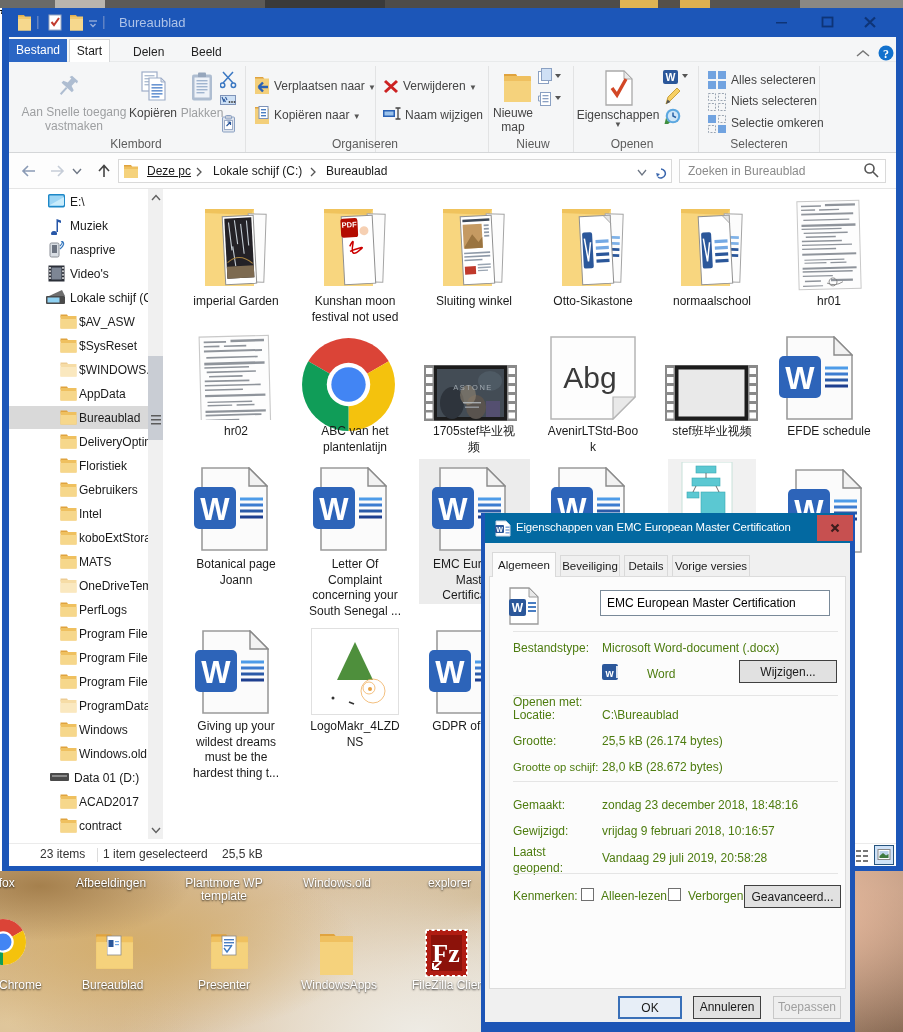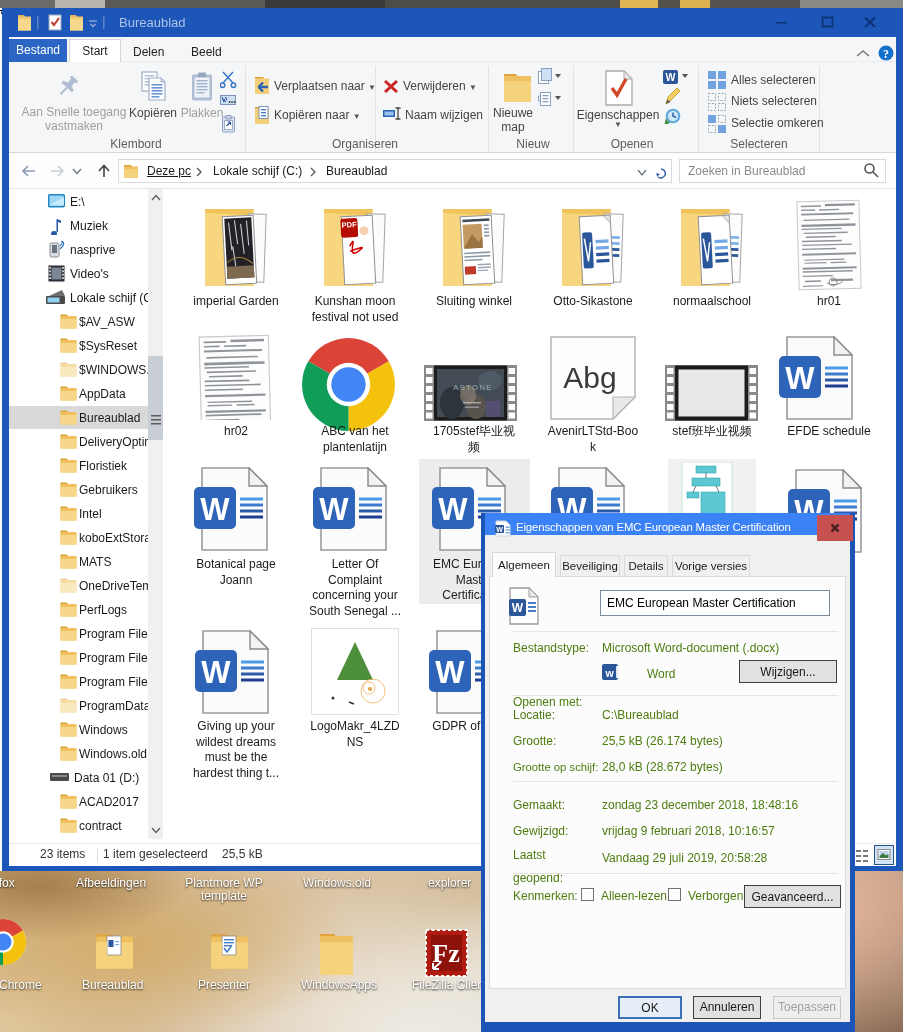--- a/index.html
+++ b/index.html
@@ -30,42 +30,42 @@
 #tabrow{left:0;top:29px;width:887px;height:25px;background:#f5f6f7;border-bottom:1px solid #e8eaeb;}
 #ribbon{left:0;top:54px;width:887px;height:91px;background:#f5f6f7;border-bottom:1px solid #d4d6d8;}
 #addr{left:0;top:145px;width:887px;height:36px;background:#fdfdfd;border-bottom:1px solid #e5e5e5;}
 #main{left:0;top:181px;width:887px;height:654px;background:#fff;}
 #status{left:0;top:835px;width:887px;height:23px;background:#fff;border-top:1px solid #ebebeb;}
 
 #titlebar .tt{left:117px;top:7px;color:#aec3e8;font-size:13px;}
 
 .tab{font-size:12px;color:#222;top:5px;height:20px;line-height:20px;}
 #tabBestand{left:0;top:2px;width:58px;height:23px;background:#2b66c4;color:#fff;text-align:center;line-height:23px;font-size:12px;}
-#tabStart{left:60px;top:2px;width:52px;height:23px;background:#fff;border:1px solid #d4d6d8;border-bottom:none;text-align:center;line-height:22px;font-size:12px;color:#1a1a1a;}
+#tabStart{left:60px;top:2px;width:41px;height:23px;background:#fff;border:1px solid #d4d6d8;border-bottom:none;text-align:center;line-height:22px;font-size:12px;color:#1a1a1a;}
 
 .glabel{font-size:12px;color:#5c5c5c;top:75px;text-align:center;}
 .gsep{top:4px;width:1px;height:86px;background:#e2e3e4;}
 .rtext{font-size:12px;color:#444;}
 .rgray{font-size:12px;color:#9d9fa1;}
 
 #addrbox{left:109px;top:6px;width:554px;height:24px;background:#fff;border:1px solid #d9d9d9;}
 #searchbox{left:670px;top:6px;width:207px;height:24px;background:#fff;border:1px solid #d9d9d9;}
 
 #side{left:0;top:0;width:139px;height:654px;background:#fff;overflow:hidden;}
 .si{font-size:12px;color:#1a1a1a;height:24px;line-height:24px;}
 #sscroll{left:139px;top:0;width:15px;height:650px;background:#f0f0f0;}
 
 #files{left:154px;top:0;width:733px;height:654px;background:#fff;}
 .clabel{font-size:12px;color:#1b1b1b;line-height:15.5px;text-align:center;width:118px;}
 
 #status .s{font-size:12px;color:#333;top:3px;}
 
 #dlg{left:481px;top:513px;width:374px;height:519px;background:#f0f0f0;
  border-left:4px solid #1d55b6;border-right:5px solid #1d55b6;}
-#dlgTitle{left:0;top:0;width:365px;height:22px;background:#3b82f6;}
+#dlgTitle{left:0;top:0;width:365px;height:30px;background:#0369a1;}
 #dlgTitle .dt{left:31px;top:8px;color:#fff;font-size:11.4px;letter-spacing:-0.15px;}
 #dlgX{left:332px;top:2px;width:36px;height:26px;background:#c75050;color:#301010;font-size:13px;font-weight:bold;text-align:center;line-height:26px;}
 #dlgBody{left:0;top:30px;width:365px;height:479px;background:#f0f0f0;}
 #dlgBlue{left:-4px;top:509px;width:374px;height:10px;background:#1d55b6;}
 .dtab{top:12px;height:22px;background:#f0f0f0;border:1px solid #d9d9d9;font-size:11.5px;color:#1a1a1a;text-align:center;line-height:21px;white-space:nowrap;overflow:hidden;}
 #dpanel{left:4px;top:33px;width:357px;height:413px;background:#fcfcfc;border:1px solid #dcdcdc;}
 .dl{font-size:12px;color:#4d7c0f;}
 .dsep{height:1px;background:#e5e5e5;left:23px;width:325px;}
 .dbtn{background:#e1e1e1;border:1px solid #404040;font-size:12px;color:#1a1a1a;text-align:center;}
 </style>
@@ -946,21 +946,21 @@
         <div class="dl t" style="left:112px;top:131px;">C:\Bureaublad</div>
         <div class="dl t" style="left:23px;top:157px;">Grootte:</div>
         <div class="dl t" style="left:112px;top:157px;">25,5 kB (26.174 bytes)</div>
         <div class="dl t" style="left:23px;top:184px;font-size:11.3px;">Grootte op schijf:</div>
         <div class="dl t" style="left:112px;top:183px;">28,0 kB (28.672 bytes)</div>
         <div class="dsep" style="top:204px;"></div>
         <div class="dl t" style="left:23px;top:221px;">Gemaakt:</div>
         <div class="dl t" style="left:112px;top:221px;">zondag 23 december 2018, 18:48:16</div>
         <div class="dl t" style="left:23px;top:247px;">Gewijzigd:</div>
         <div class="dl t" style="left:112px;top:247px;">vrijdag 9 februari 2018, 10:16:57</div>
-        <div class="dl" style="left:23px;top:267px;width:60px;line-height:23px;">Laatst geopend:</div>
+        <div class="dl" style="left:23px;top:267px;width:60px;line-height:16px;">Laatst geopend:</div>
         <div class="dl t" style="left:112px;top:274px;">Vandaag 29 juli 2019, 20:58:28</div>
         <div class="dsep" style="top:296px;"></div>
         <div class="dl t" style="left:23px;top:312px;">Kenmerken:</div>
         <div style="left:91px;top:311px;width:13px;height:13px;background:#fff;border:1px solid #707070;"></div>
         <div class="dl t" style="left:111px;top:312px;">Alleen-lezen</div>
         <div style="left:178px;top:311px;width:13px;height:13px;background:#fff;border:1px solid #707070;"></div>
         <div class="dl t" style="left:198px;top:312px;">Verborgen</div>
         <div class="dbtn" style="left:254px;top:308px;width:97px;height:23px;line-height:22px;">Geavanceerd...</div>
       </div>
       <div class="dbtn" style="left:133px;top:453px;width:64px;height:23px;line-height:21px;background:#e7eef7;border:2px solid #3a70b8;">OK</div>

